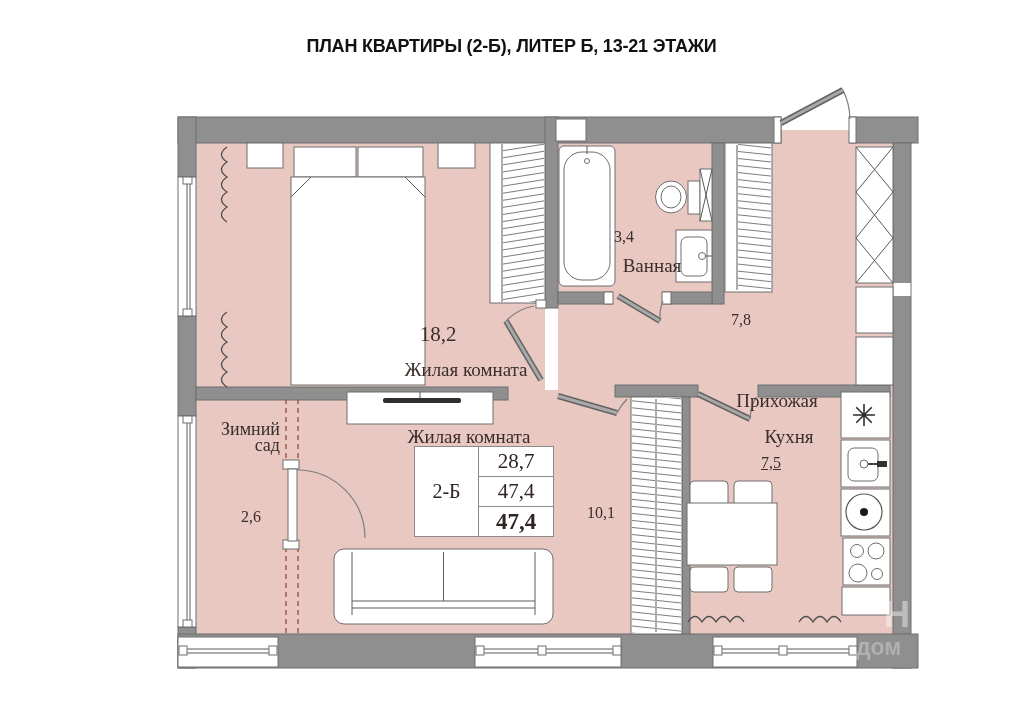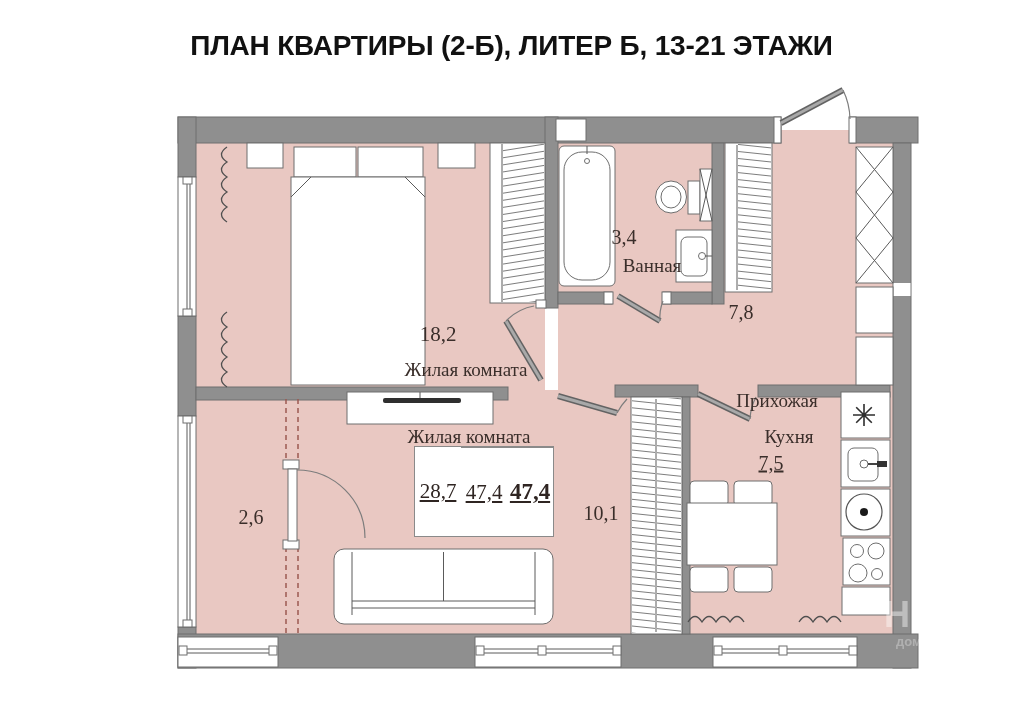--- a/index.html
+++ b/index.html
@@ -1,52 +1,52 @@
 <!DOCTYPE html>
 <html><head>
 <meta charset="utf-8">
 <style>
   html,body{margin:0;padding:0;background:#fff;}
   .page{position:relative;width:1023px;height:724px;background:#ffffff;overflow:hidden;
         font-family:"Liberation Sans",sans-serif;}
-  .title{position:absolute;left:0;top:30px;width:100%;text-align:center;
-         font-size:28px;font-weight:800;letter-spacing:-0.2px;color:#111;
+  .title{position:absolute;left:0;top:36px;width:100%;text-align:center;
+         font-size:18px;font-weight:800;letter-spacing:-0.2px;color:#111;
          font-family:"Liberation Sans",sans-serif;}
   svg{position:absolute;left:0;top:0;}
   .room{fill:#e9c8c2;}
   .wall{fill:#8f8f8f;stroke:#6e6e6e;stroke-width:1;}
   .wh{fill:#ffffff;stroke:#6e6e6e;stroke-width:1;}
   .thin{fill:none;stroke:#6e6e6e;stroke-width:1;}
   .ln{stroke:#5a5a5a;stroke-width:1;fill:none;}
   .arc{stroke:#7d7d7d;stroke-width:1.2;fill:none;}
   .leafO{stroke:#636363;stroke-width:6;fill:none;}
   .leafI{stroke:#a9a9a9;stroke-width:3;fill:none;}
   .sq{stroke:#4f4f4f;stroke-width:1.3;fill:none;}
   .dash{stroke:#9c5a52;stroke-width:1.5;stroke-dasharray:5 4;}
   .dark{stroke:#2e2e2e;stroke-width:1.6;fill:none;}
   .lbl{position:absolute;transform:translate(-50%,-50%);white-space:nowrap;
        font-family:"Liberation Serif",serif;color:#3a2e2a;}
   .f19{font-size:19px;padding-left:28px;}
-  .f20{font-size:20px;}
+  .f20{font-size:16px;}
   .f21{font-size:21px;}
   .wg-block{position:absolute;left:186px;top:421px;width:94px;text-align:right;
        font-family:"Liberation Serif",serif;color:#3a2e2a;font-size:18px;line-height:16px;}
   .info-table{position:absolute;left:414px;top:446px;width:140px;height:91px;
        background:#fff;border:1.3px solid #8a8a8a;display:flex;box-sizing:border-box;
        font-family:"Liberation Serif",serif;color:#2f2522;}
   .it-left{width:64px;display:flex;align-items:center;justify-content:center;
        font-size:20px;border-right:1.3px solid #8a8a8a;box-sizing:border-box;}
-  .it-right{flex:1;display:flex;flex-direction:row;text-decoration:underline;}
+  .it-right{flex:1;display:flex;flex-direction:column;}
   .it-cell{flex:1;display:flex;align-items:center;justify-content:center;
        font-size:21px;border-top:1.3px solid #8a8a8a;box-sizing:border-box;}
   .it-cell:first-child{border-top:none;}
   .it-bold{font-weight:700;font-size:23px;}
   .wm{position:absolute;font-family:"Liberation Sans",sans-serif;font-weight:700;}
   .wm1{left:884px;top:594px;font-size:36px;color:rgba(255,255,255,0.42);}
-  .wm2{left:856px;top:634px;font-size:13px;color:rgba(255,255,255,0.30);margin-left:40px;}
+  .wm2{left:856px;top:634px;font-size:23px;color:rgba(255,255,255,0.30);}
 </style>
 </head>
 <body>
 
 <div class="page">
 
   <div class="title">ПЛАН КВАРТИРЫ  (2-Б), ЛИТЕР Б, 13-21 ЭТАЖИ</div>
 
   <svg width="1023" height="724" viewBox="0 0 1023 724">
     <defs>
@@ -288,32 +288,37 @@
       <path class="sq" d="M799,622 q7,-11 14,0 q7,-11 14,0 q7,-11 14,0"></path>
     </g>
   </svg>
 
   <div class="lbl f21" style="left:438px;top:334px;">18,2</div>
   <div class="lbl f19" style="left:452px;top:370px;">Жилая комната</div>
 
   <div class="lbl f20" style="left:624px;top:237px;">3,4</div>
   <div class="lbl f19" style="left:638px;top:266px;">Ванная</div>
 
-  <div class="lbl f20" style="left:741px;top:312px;">7,8</div>
+  <div class="lbl f20" style="left:741px;top:320px;">7,8</div>
   <div class="lbl f19" style="left:763px;top:357px;margin-top:44px;">Прихожая</div>
 
   <div class="lbl f19" style="left:775px;top:437px;">Кухня</div>
   <div class="lbl f20" style="left:771px;top:463px;text-decoration:underline;">7,5</div>
 
   <div class="lbl f19" style="left:455px;top:437px;">Жилая комната</div>
   <div class="lbl f20" style="left:601px;top:513px;">10,1</div>
 
+  <div class="wg-block">
+    <div>Зимний</div>
+    <div>сад</div>
+  </div>
   <div class="lbl f20" style="left:251px;top:517px;">2,6</div>
 
   <div class="info-table">
+    <div class="it-left">2-Б</div>
     <div class="it-right">
       <div class="it-cell">28,7</div>
       <div class="it-cell">47,4</div>
       <div class="it-cell it-bold">47,4</div>
     </div>
   </div>
 
   <div class="wm wm1">Н</div>
   <div class="wm wm2">дом</div>
 

